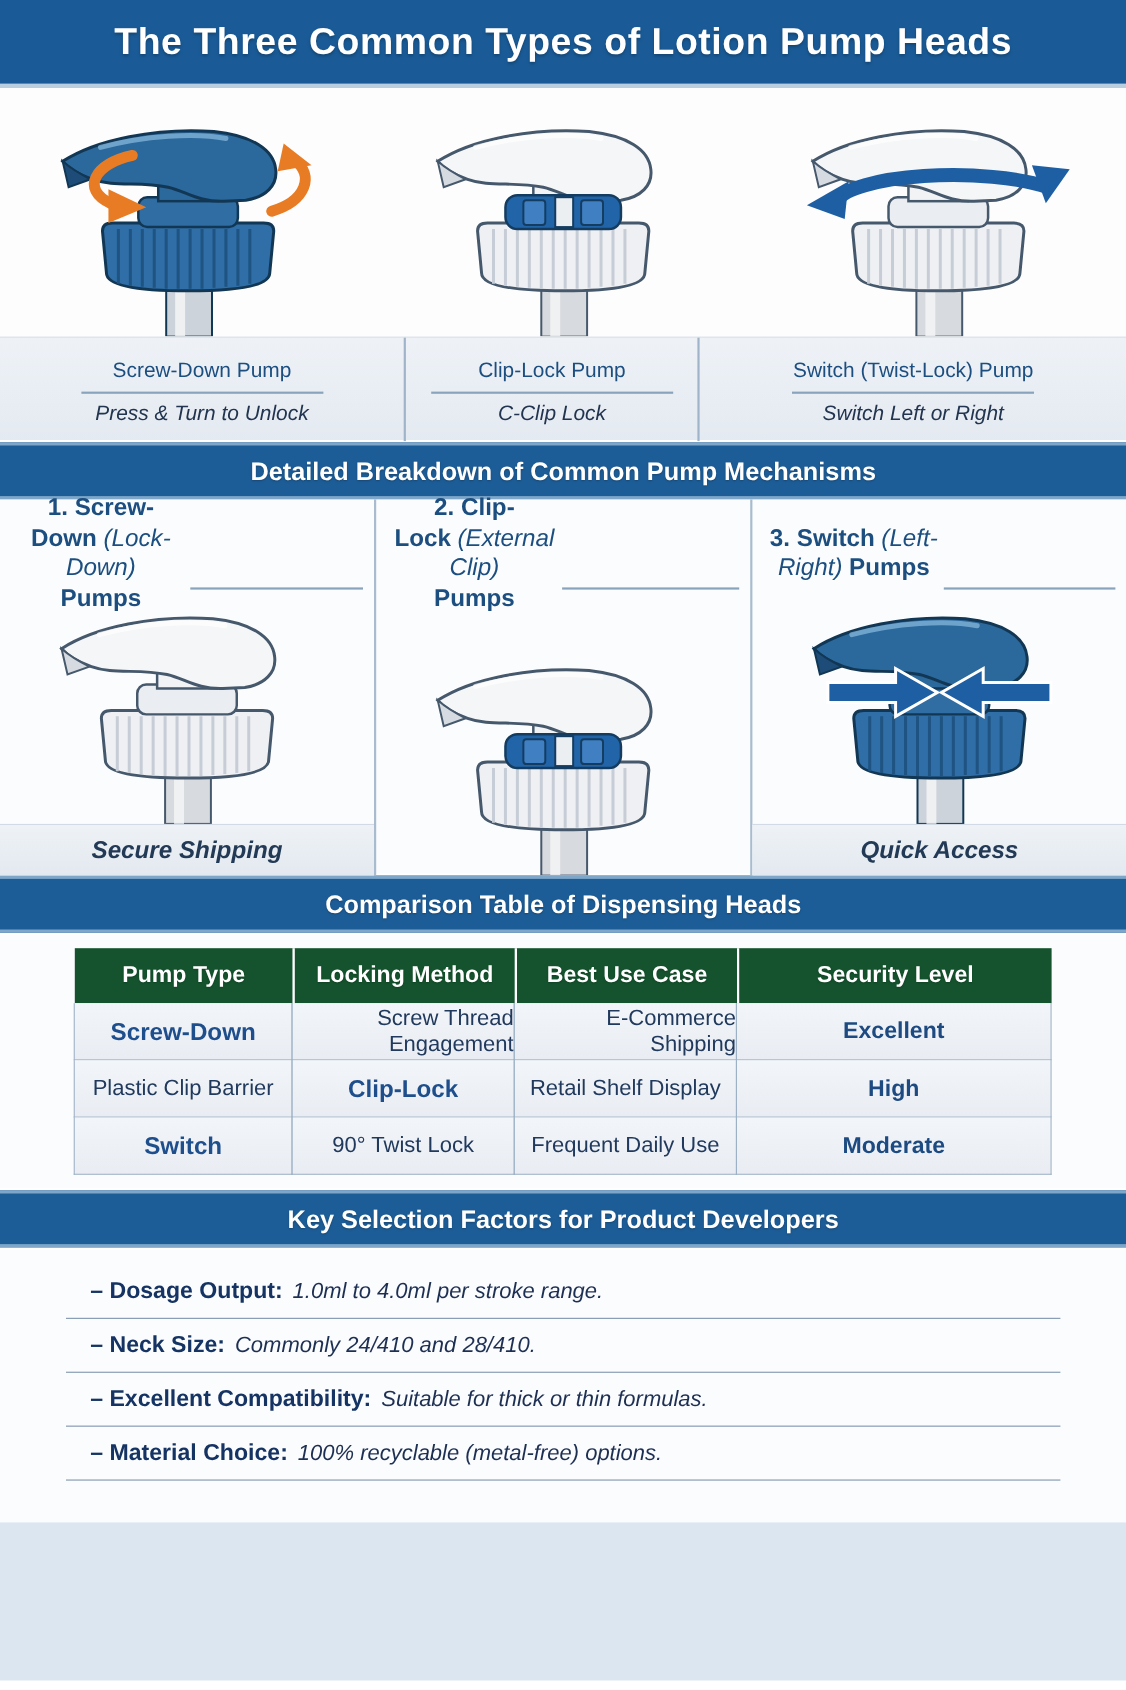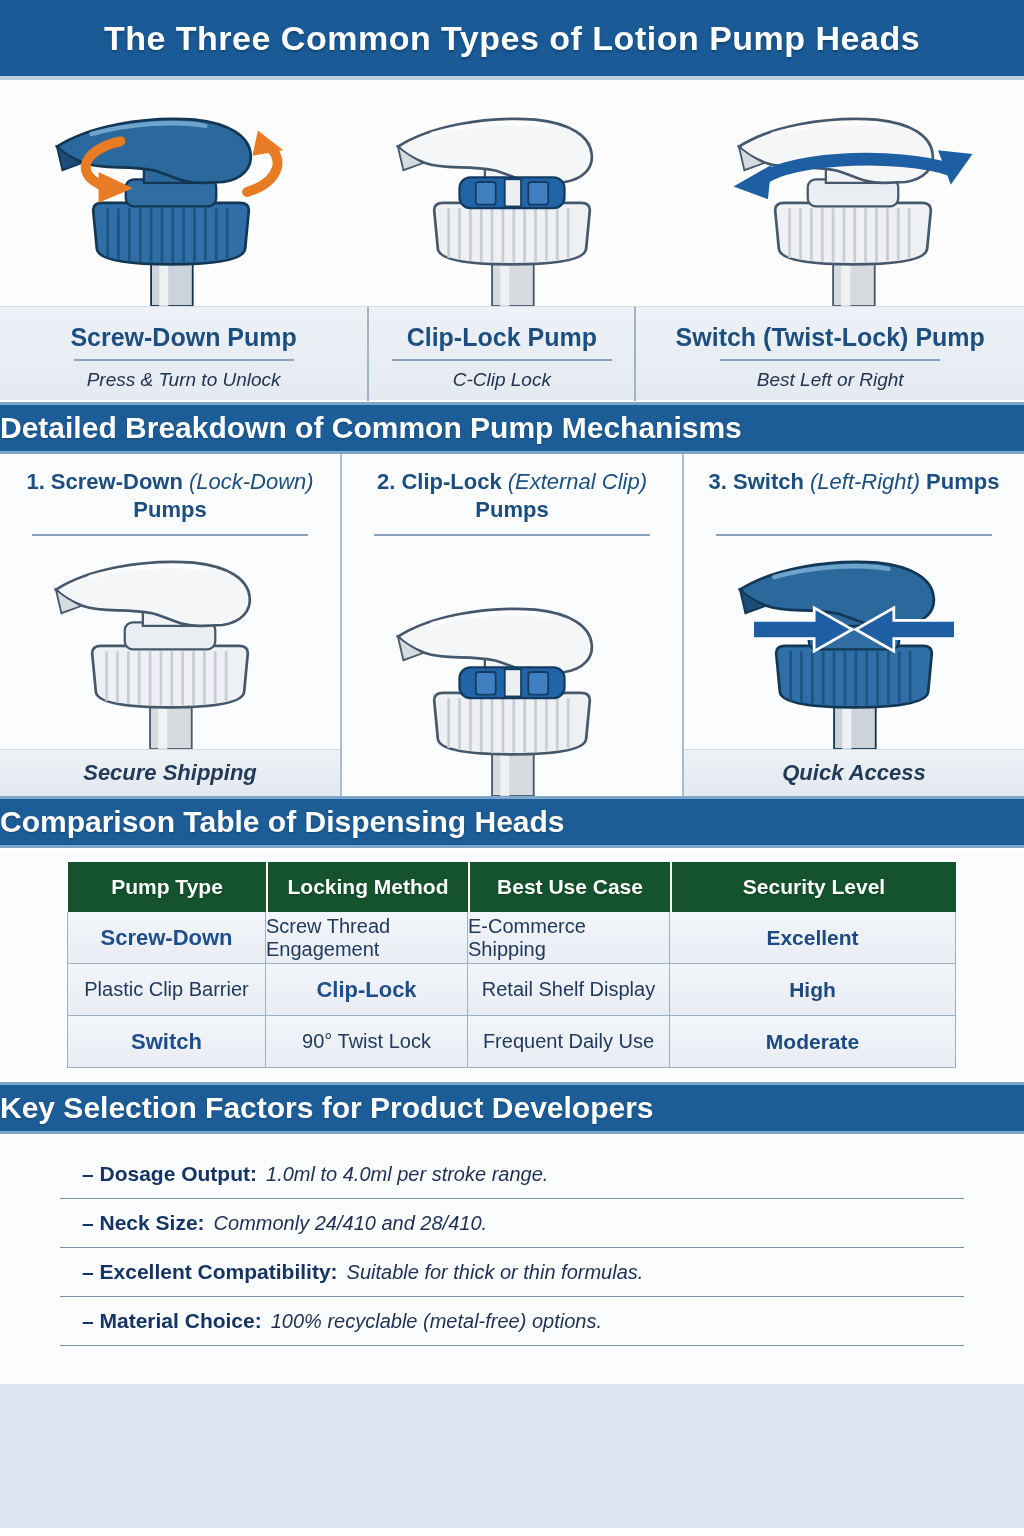--- a/index.html
+++ b/index.html
@@ -10,49 +10,49 @@
   }
   
   .titlebar{
     height:76px;background:#1a5b97;color:#ffffff;
     display:flex;align-items:center;justify-content:center;
     font-weight:bold;font-size:34px;letter-spacing:.5px;
     border-bottom:4px solid #b9cede;
     text-shadow:0 2px 3px rgba(0,0,0,.25);
   }
   .bar{
-    background:#1d5d97;color:#ffffff;font-weight:bold;font-size:30px;
-    display:flex;align-items:center;justify-content:flex-start;
+    background:#1d5d97;color:#ffffff;font-weight:bold;font-size:23px;
+    display:flex;align-items:center;justify-content:center;
     height:46px;
     border-top:3px solid #7ea6c9;border-bottom:3px solid #7ea6c9;
     box-shadow:0 -2px 0 #ffffff,0 2px 0 #ffffff;
     text-shadow:0 1px 2px rgba(0,0,0,.25);
   }
   
   .s1-pumps{height:226px;display:flex;background:#fdfdfe;}
   .s1-pumps .pump-cell{flex:1;display:flex;align-items:flex-end;justify-content:center;overflow:hidden;}
   .s1-labels{
     height:94px;display:flex;align-items:stretch;
     background:linear-gradient(#eef2f7,#e4eaf1);
     border-top:1px solid #d4dde7;border-bottom:1px solid #cdd8e3;
   }
   .s1-col{flex-grow:1;display:flex;flex-direction:column;align-items:center;justify-content:center;padding-top:6px;}
   .s1-col.w1{flex-basis:36%;}
   .s1-col.w2{flex-basis:26%;border-left:2px solid #9fb4c9;border-right:2px solid #9fb4c9;}
   .s1-col.w3{flex-basis:38%;border-radius:10px;}
-  .s1-name{font-size:25px;font-weight:bold;color:#1c4f80;}
+  .s1-name{font-size:19px;font-weight:normal;color:#1c4f80;}
   .s1-rule{width:220px;border-top:2px solid #8aa3bd;margin:7px 0 8px;}
   .s1-sub{font-size:19px;font-style:italic;color:#22344f;}
   
   .s2{display:flex;height:342px;background:#fbfcfd;}
   .s2-col{flex:1;display:flex;flex-direction:column;align-items:center;}
   .s2-col + .s2-col{border-left:2px solid #a9bccf;}
   .s2-head{
     height:82px;width:100%;box-sizing:border-box;padding:14px 10px 0;
-    display:flex;flex-direction:column;align-items:center;text-align:center;
+    display:flex;flex-direction:row;align-items:center;text-align:center;
     font-size:22px;color:#1c4f80;line-height:1.25;
   }
   .h-strong{font-weight:bold;}
   .h-paren{font-style:italic;font-weight:normal;margin-left:6px;}
   .suffix{font-weight:bold;display:block;}
   .s2-col:nth-child(3) .suffix{display:inline;margin-left:6px;}
   .s2-rule{margin-top:auto;width:86%;border-top:2px solid #8aa3bd;}
   .s2-art{flex:1;width:100%;display:flex;align-items:flex-end;justify-content:center;overflow:hidden;}
   .s2-caption{
     height:46px;width:100%;
@@ -69,21 +69,21 @@
   .th{
     background:#14532d;color:#ffffff;font-weight:bold;font-size:21px;
     height:50px;display:flex;align-items:center;justify-content:center;
     border-left:2px solid #ffffff;text-shadow:0 1px 2px rgba(0,0,0,.2);
   }
   .th:first-child{border-left:none;}
   .td{
     background:linear-gradient(#f2f5f9,#e9edf3);
     border:1px solid #9db1c6;border-top:none;margin-left:-1px;
     height:51px;display:flex;align-items:center;justify-content:center;
-    font-size:20px;color:#20395c;text-align:left;
+    font-size:20px;color:#20395c;text-align:right;
   }
   .td.c0{font-weight:bold;font-size:22px;color:#1e4f8c;}
   .td.c3{font-weight:bold;font-size:21px;color:#1d4a80;}
   
   .factors{margin:16px 60px 0;}
   .factor{
     height:48px;display:flex;align-items:center;gap:9px;
     padding-left:22px;border-bottom:1px solid #7e94ad;
   }
   .f-label{font-size:21px;font-weight:bold;color:#163463;white-space:nowrap;}
@@ -195,21 +195,21 @@
       <div class="s1-sub">Press &amp; Turn to Unlock</div>
     </div>
     <div class="s1-col w2">
       <div class="s1-name">Clip-Lock Pump</div>
       <div class="s1-rule"></div>
       <div class="s1-sub">C-Clip Lock</div>
     </div>
     <div class="s1-col w3">
       <div class="s1-name">Switch (Twist-Lock) Pump</div>
       <div class="s1-rule"></div>
-      <div class="s1-sub">Best Left or Right</div>
+      <div class="s1-sub">Switch Left or Right</div>
     </div>
   </div>
 
   <div class="bar">
     <span>Detailed Breakdown of Common Pump Mechanisms</span>
   </div>
 
   <div class="s2">
     <div class="s2-col">
       <div class="s2-head">

